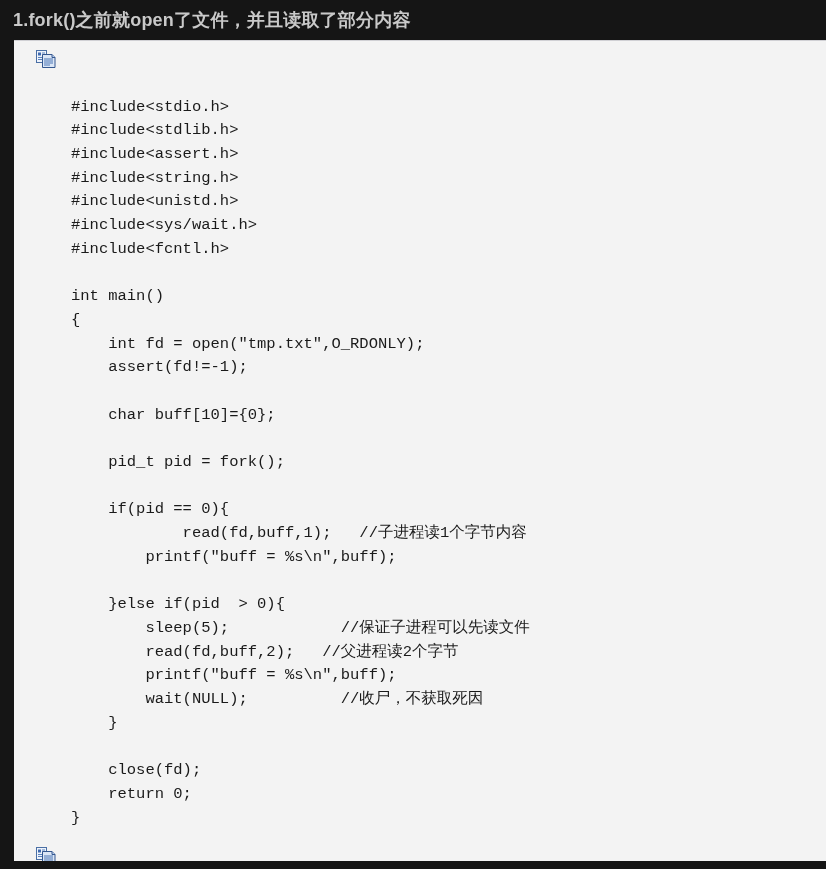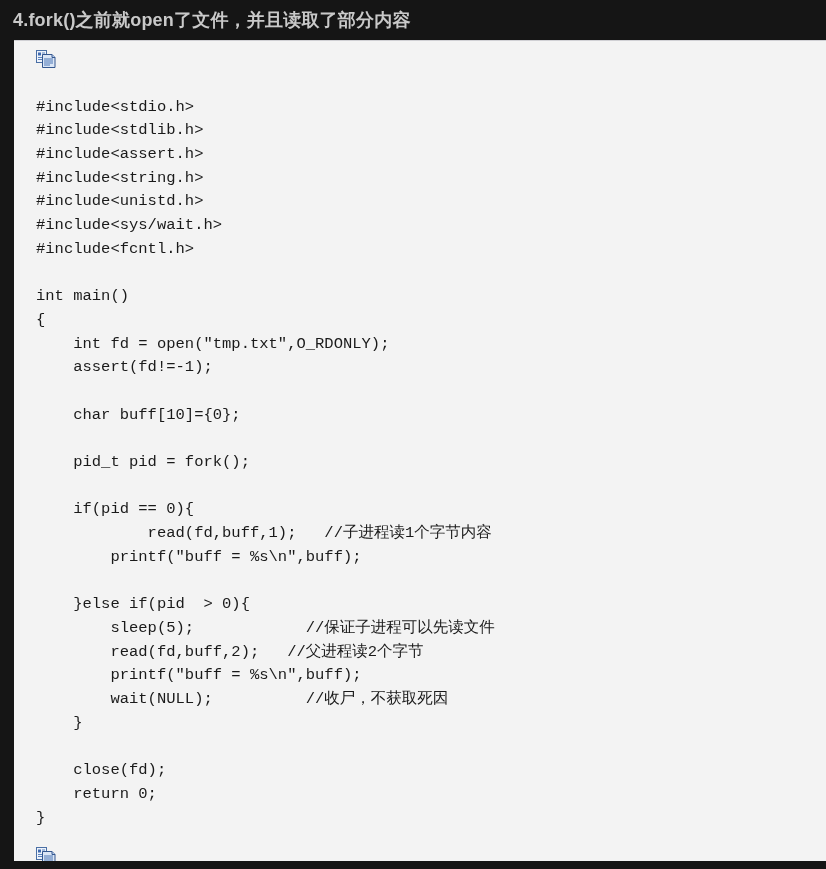--- a/index.html
+++ b/index.html
@@ -75,29 +75,30 @@
     font-size: 15.5px;
     line-height: 23.7px;
     color: #1a1a1a;
     padding: 4px 0 0 22px;
     white-space: pre;
     tab-size: 4;
   }
   .code-line {
     white-space: pre;
     min-height: 23.7px;
+    margin-left: 35px;
   }
 </style>
 </head>
 <body>
 
 <div id="page">
 
   <div class="title-bar">
-    <span class="title-text">4.fork()之前就open了文件，并且读取了部分内容</span>
+    <span class="title-text">1.fork()之前就open了文件，并且读取了部分内容</span>
   </div>
 
   <div class="code-wrap">
 
     <div class="copy-icon-row">
       <span class="copy-icon" title="copy">
         <svg width="20" height="18" viewBox="0 0 20 18" xmlns="http://www.w3.org/2000/svg">
           <rect x="0.5" y="0.5" width="10" height="12" fill="#eef3fb" stroke="#4a6fa5" stroke-width="1"></rect>
           <rect x="2" y="2.5" width="3" height="3" fill="#3f6bb0"></rect>
           <line x1="6" y1="3" x2="9" y2="3" stroke="#5b82bd" stroke-width="1"></line>

